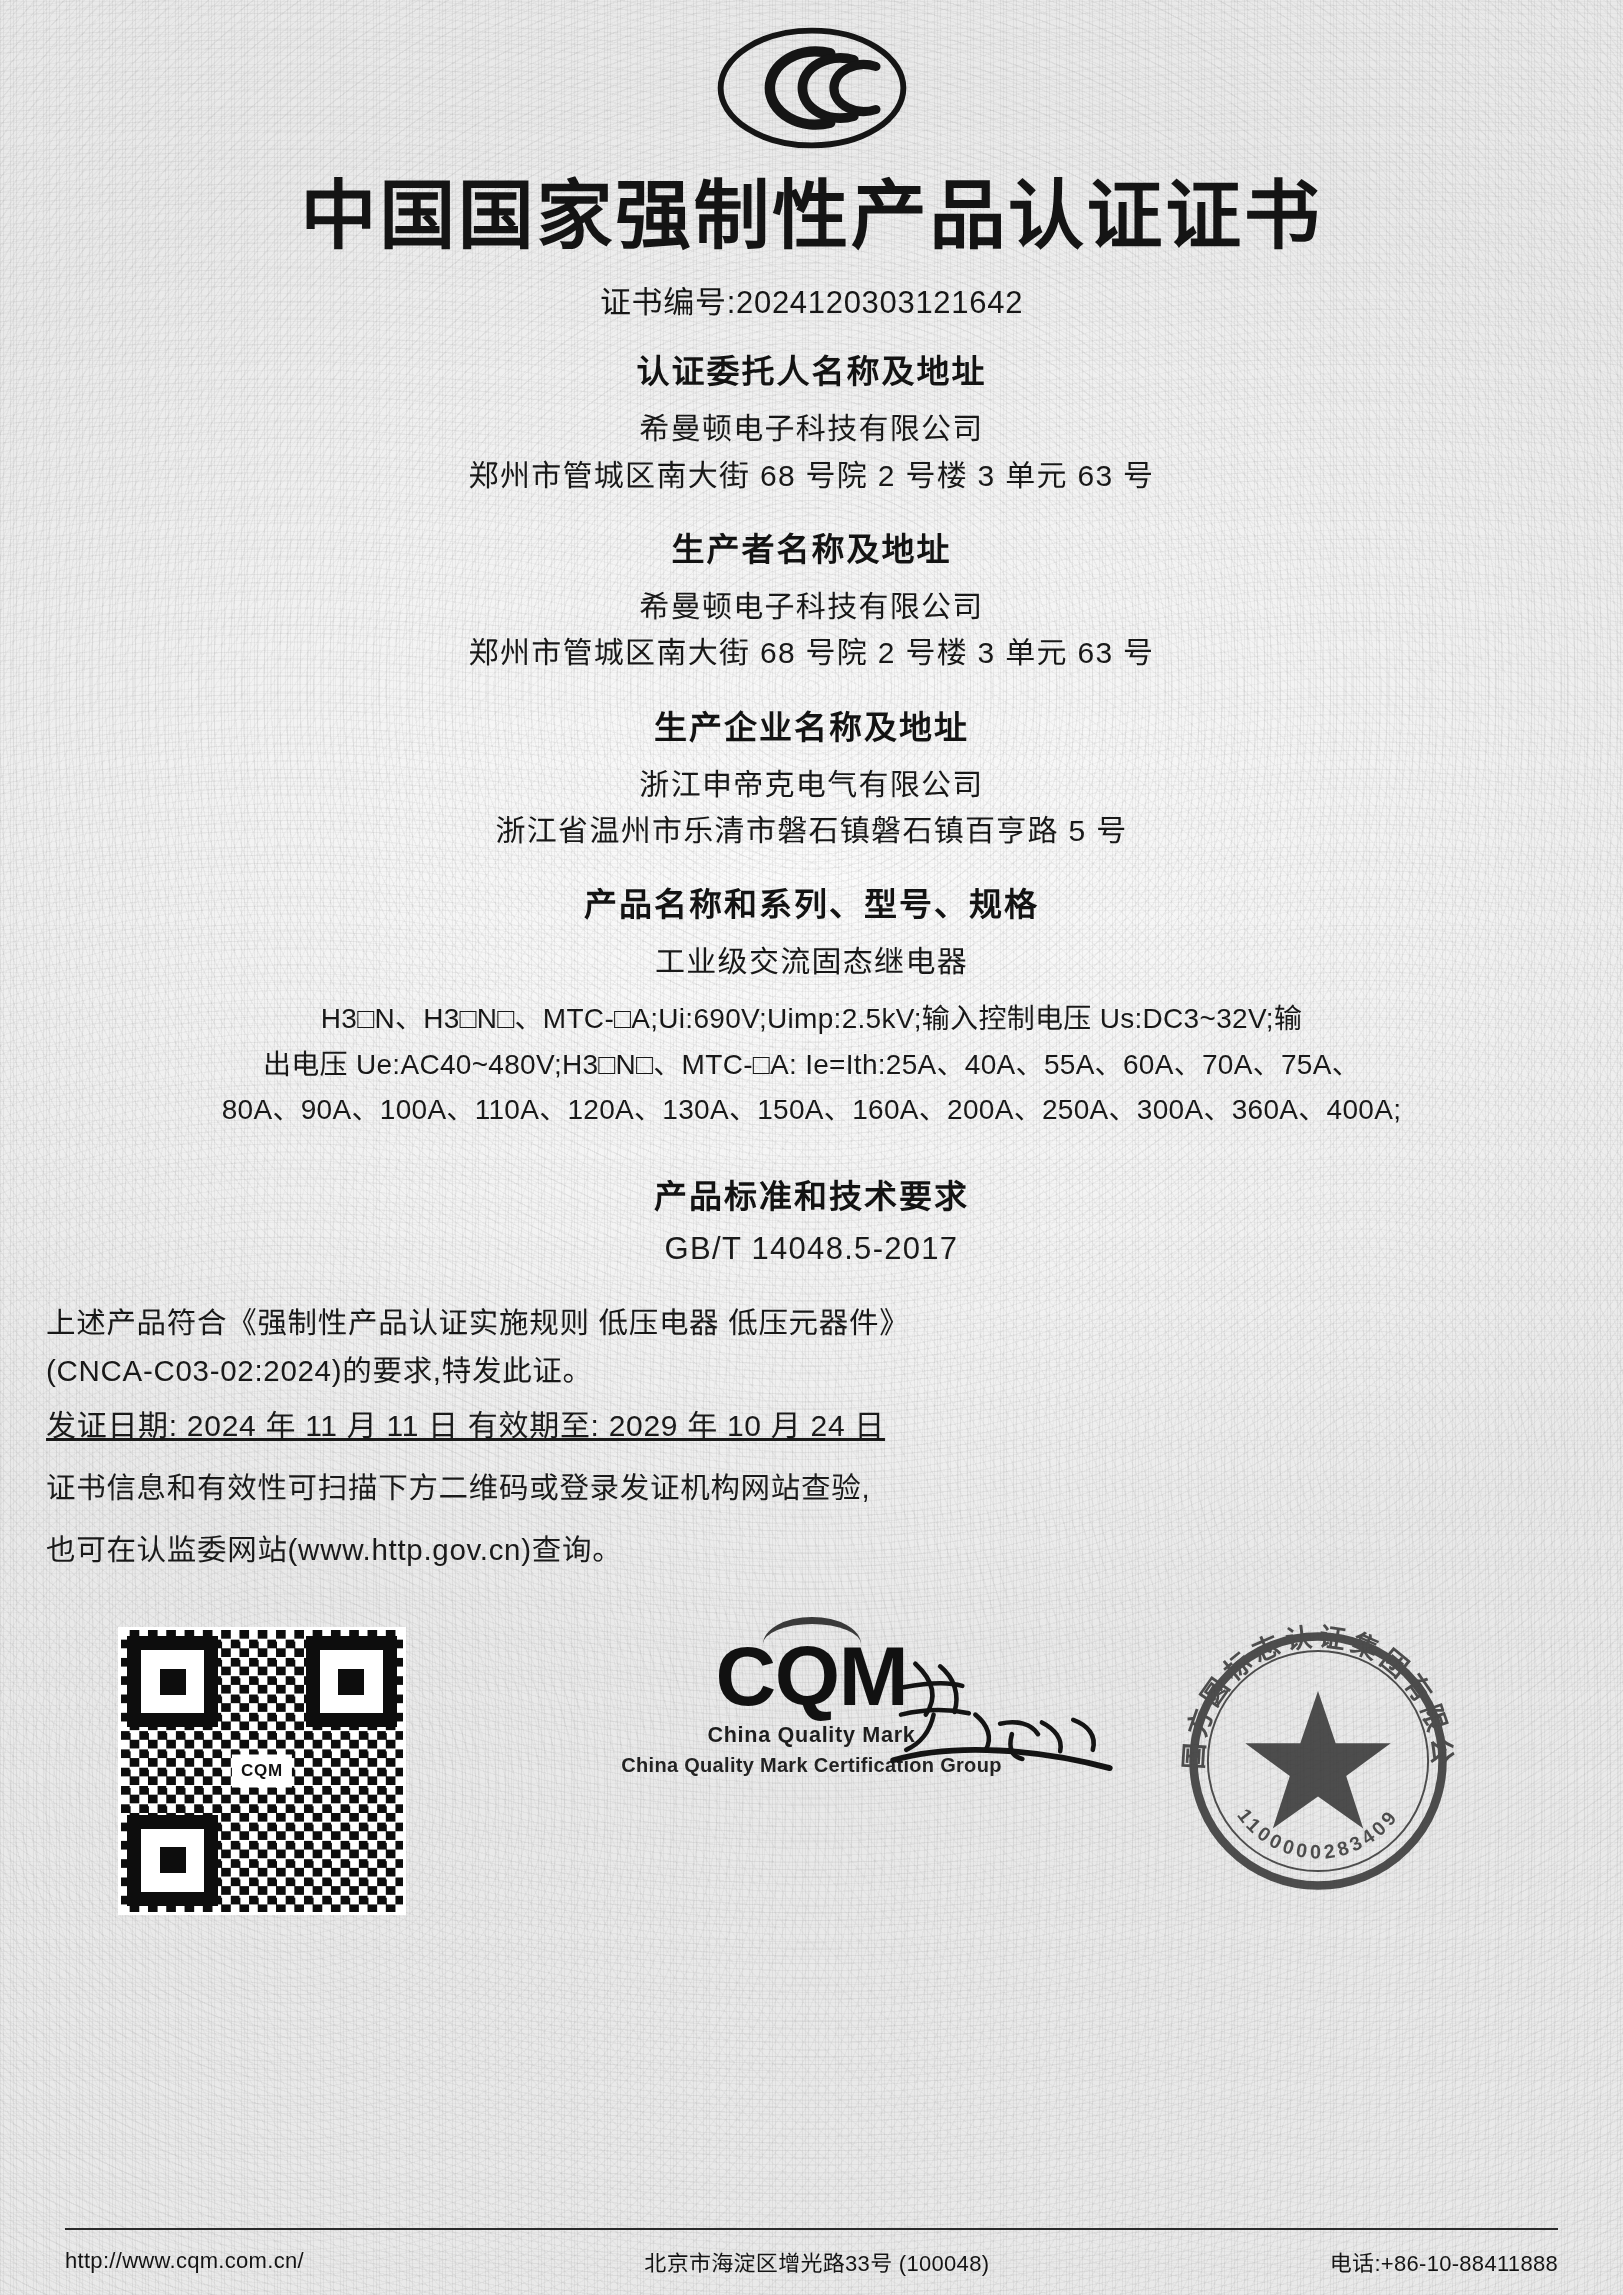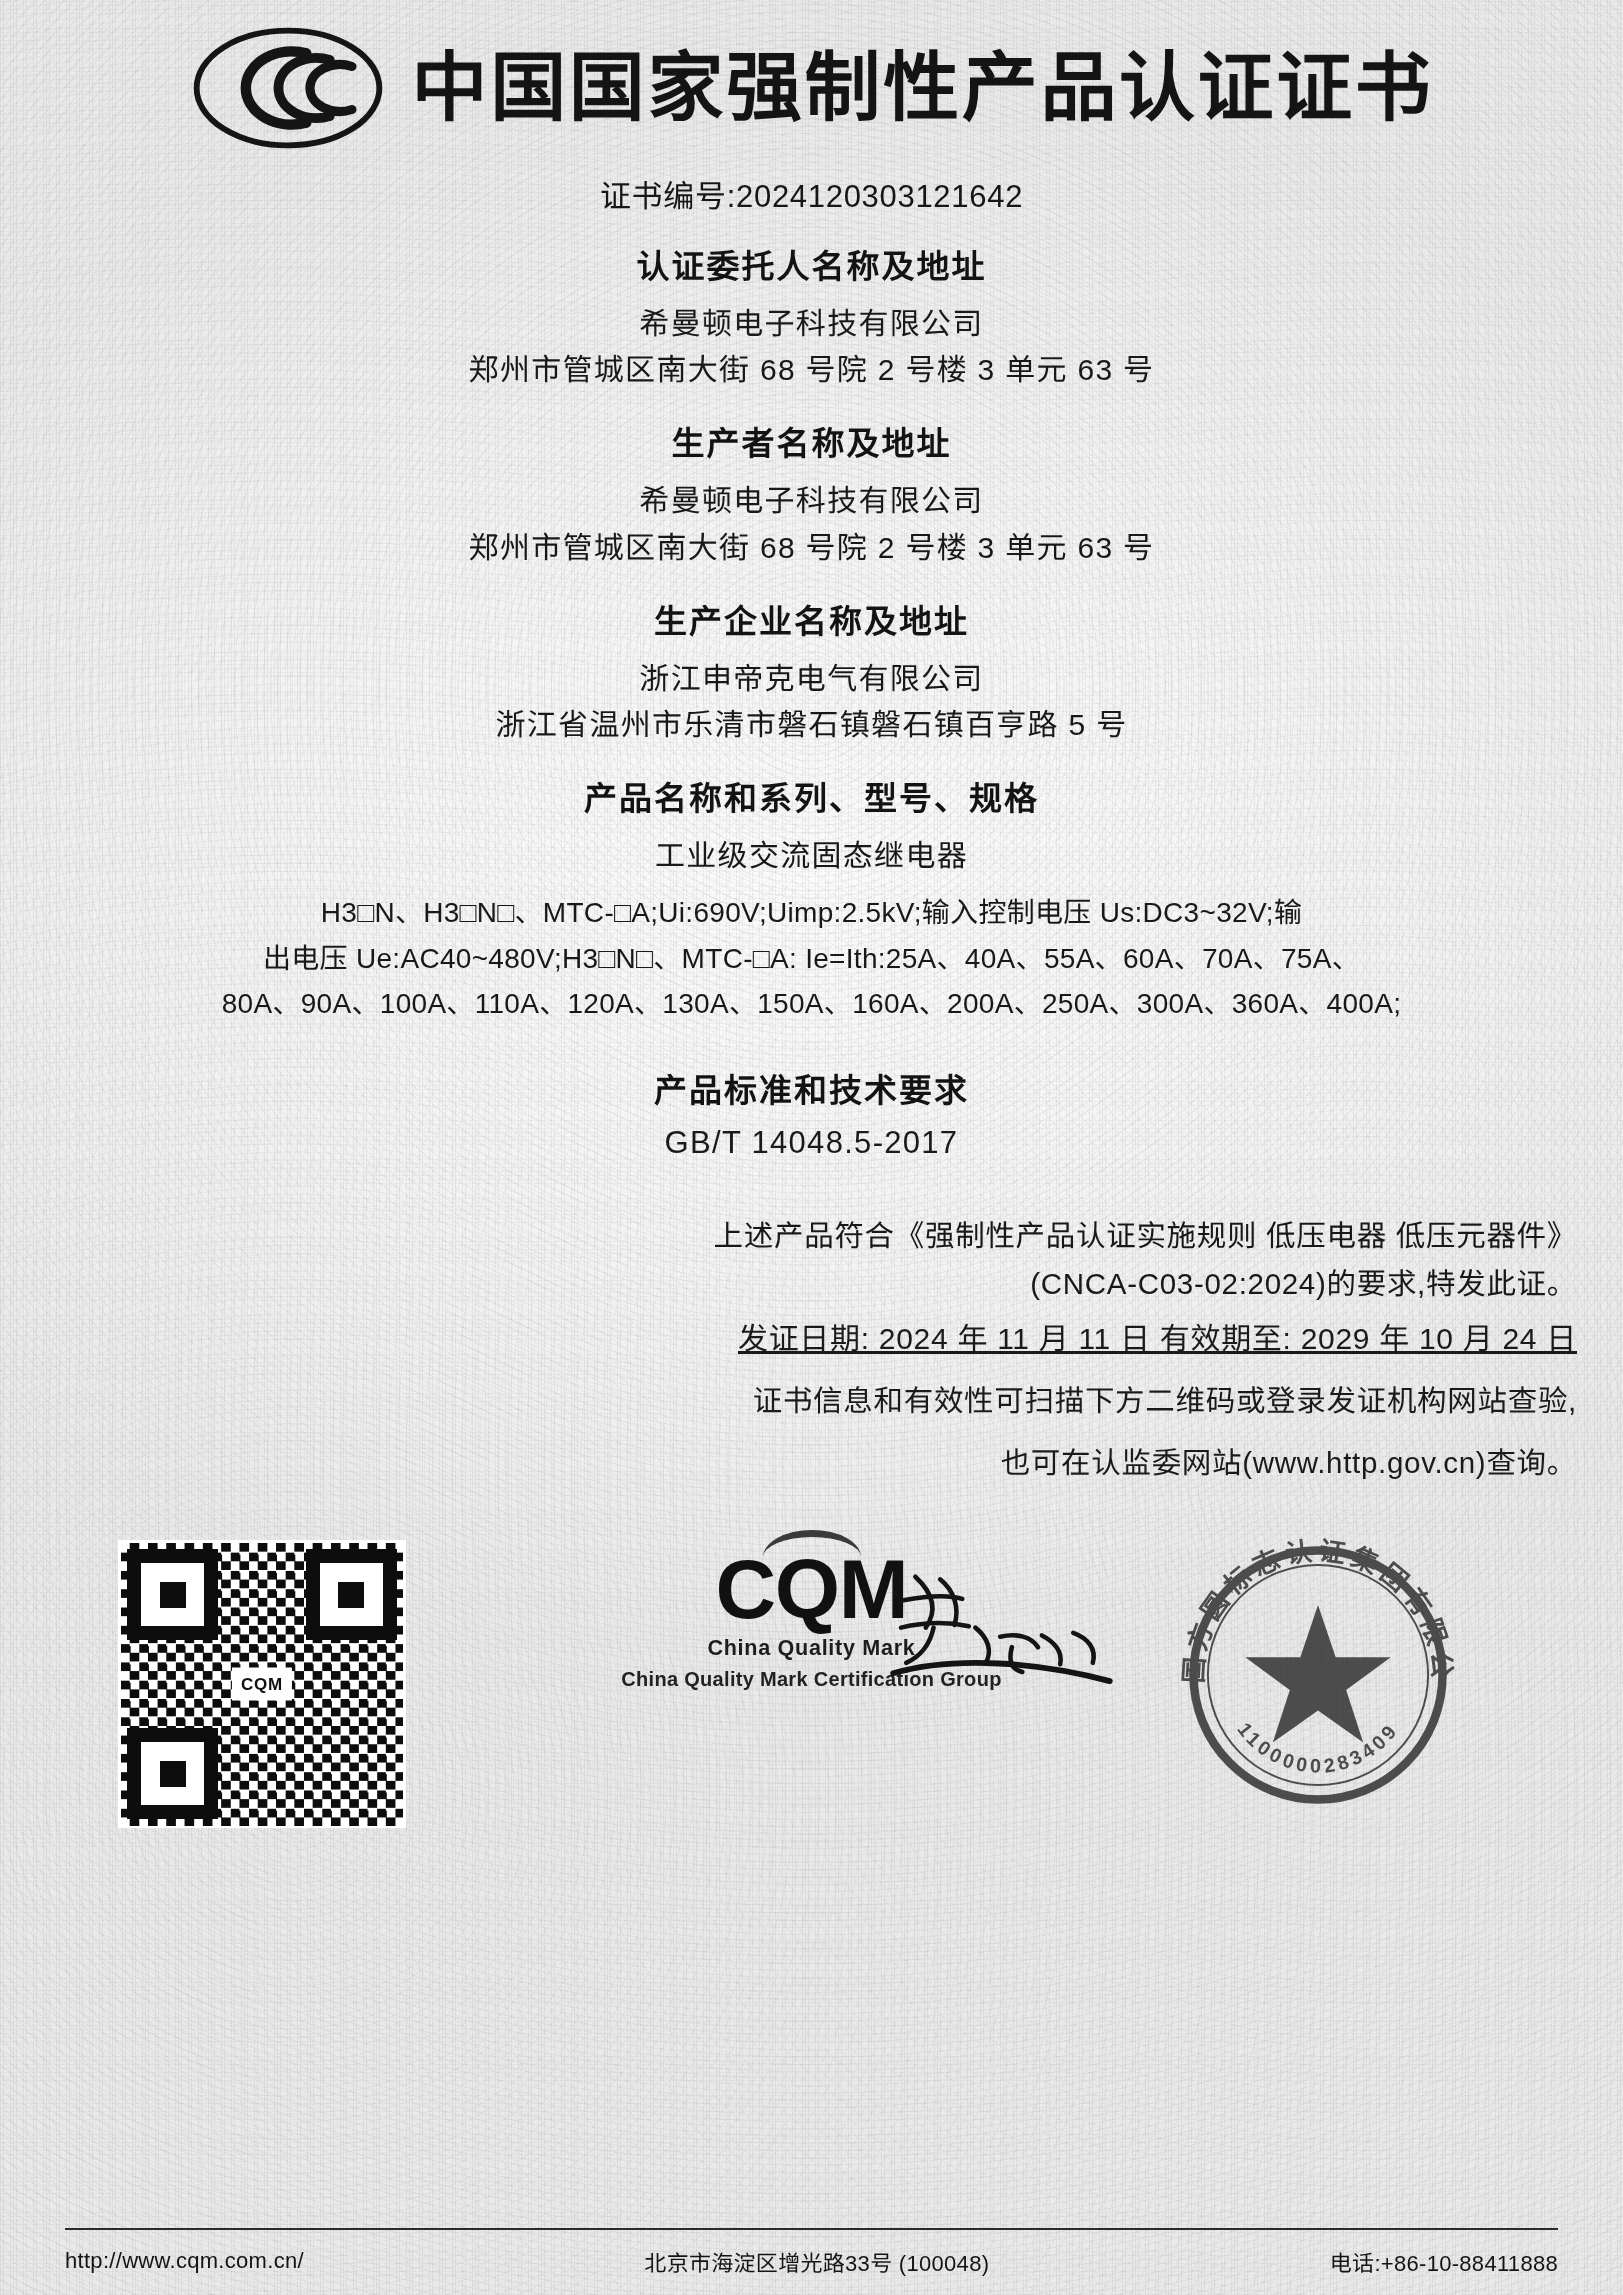--- a/index.html
+++ b/index.html
@@ -65,20 +65,21 @@
     padding: 0 46px;
   }
 
   
   .header {
     display: flex;
     align-items: center;
     justify-content: center;
     gap: 26px;
     padding-top: 26px;
+    flex-direction: column;
   }
   .ccc-logo {
     width: 196px;
     height: 124px;
     flex: 0 0 auto;
   }
   .main-title {
     font-size: 76px;
     font-weight: 700;
     letter-spacing: 2.6px;
@@ -128,22 +129,22 @@
   }
 
   .standard-section { margin-top: 38px; }
   .standard-value {
     font-size: 31px;
     letter-spacing: 1.3px;
     margin-top: 7px;
   }
 
   .statement {
-    margin-top: 51px;
-    text-align: right;
+    margin-top: 32px;
+    text-align: left;
   }
   .statement-line {
     font-size: 29.5px;
     line-height: 1.62;
     letter-spacing: 0.7px;
     color: #181818;
   }
   .dates-line {
     font-size: 30px;
     line-height: 1.7;

